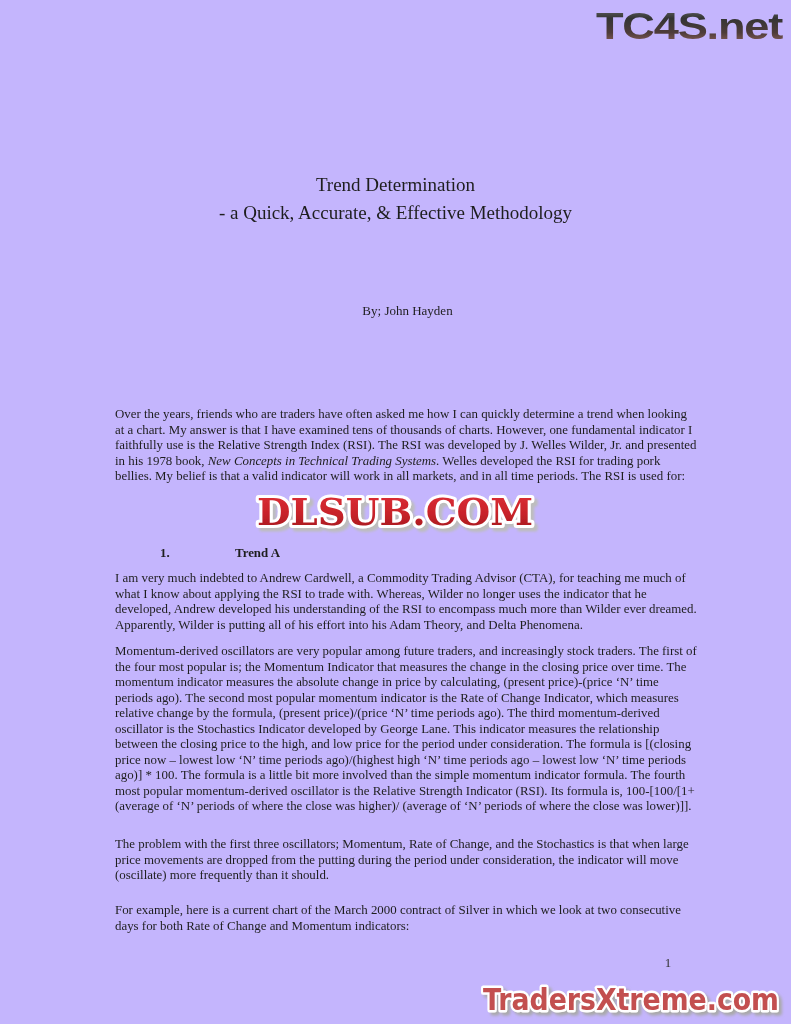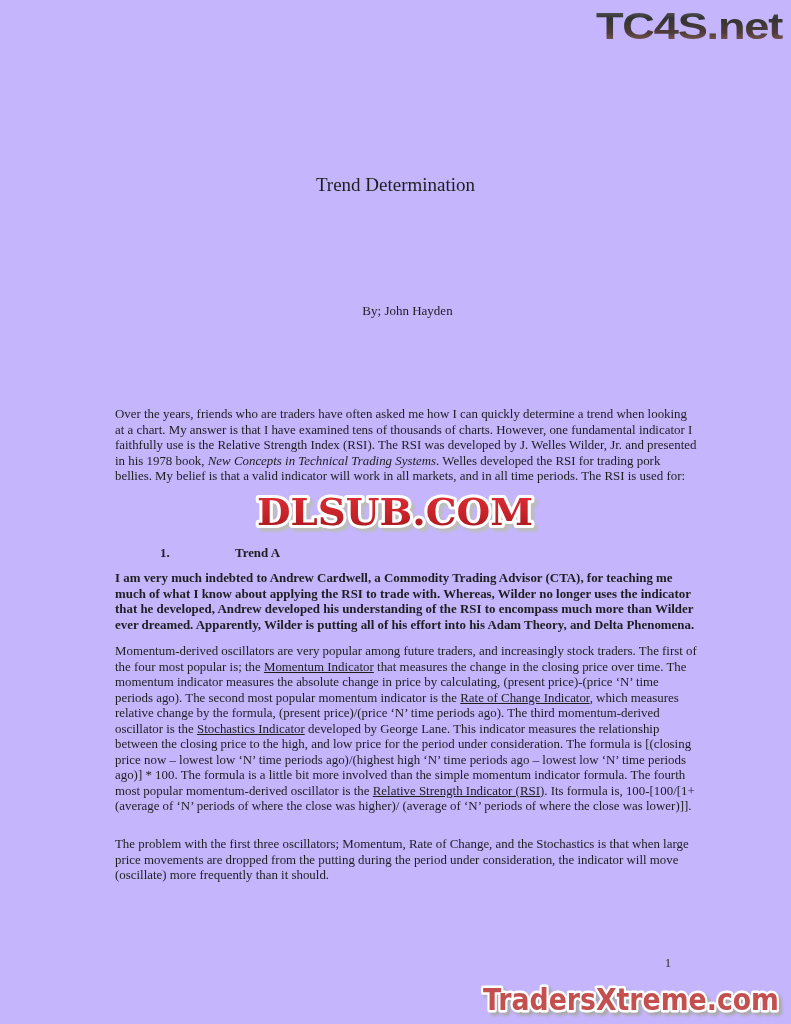--- a/index.html
+++ b/index.html
@@ -27,26 +27,26 @@
     position: absolute; top: 303px; left: 12px; width: 100%;
     text-align: center; font-size: 13px;
   }
 
   
   .para {
     position: absolute; left: 115px; width: 582px;
     font-size: 12.9px; line-height: 15.5px; text-align: left;
   }
   .p1 { top: 407px; }
-  .p2 { top: 571px; font-weight: bold; }
+  .p2 { top: 571px; }
   .p3 { top: 644px; }
   .p4 { top: 837px; }
   .p5 { top: 903px; }
   .ital { font-style: italic; }
-  .u { text-decoration: underline; }
+  .u { }
 
   
   .list { position: absolute; left: 115px; top: 508px; width: 582px; font-size: 12.9px; margin-top: 36px; }
   .list-row { line-height: 18.5px; }
   .li-num { display: inline-block; margin-left: 45px; width: 75px; font-weight: bold; }
   .li-label { font-weight: bold; }
   .li-note { font-weight: normal; }
 
   
   .watermark { position: absolute; top: 489px; left: 249px; width: 292px; height: 46px; }
@@ -67,20 +67,21 @@
         <stop offset="30%" stop-color="#343434"></stop>
         <stop offset="65%" stop-color="#4e3c3a"></stop>
         <stop offset="100%" stop-color="#9c6a64"></stop>
       </linearGradient>
     </defs>
     <text x="96" y="36" text-anchor="middle" font-family="Liberation Sans, sans-serif" font-weight="bold" font-size="37" letter-spacing="-1" textLength="186" lengthAdjust="spacingAndGlyphs" fill="url(#tc4sGrad)">TC4S.net</text>
   </svg>
 
   <h1 class="title">
     <div>Trend Determination</div>
+    <div>- a Quick, Accurate, &amp; Effective Methodology</div>
   </h1>
 
   <div class="byline">By; John Hayden</div>
 
   <div class="para p1">
     <span>Over the years, friends who are traders have often asked me how I can quickly determine a trend when looking at a chart. My answer is that I have examined tens of thousands of charts. However, one fundamental indicator I faithfully use is the Relative Strength Index (RSI). The RSI was developed by J. Welles Wilder, Jr. and presented in his 1978 book, </span><span class="ital">New Concepts in Technical Trading Systems</span><span>. Welles developed the RSI for trading pork bellies. My belief is that a valid indicator will work in all markets, and in all time periods.  The RSI is used for:</span>
   </div>
 
   <div class="list">
     <div class="list-row">
@@ -105,20 +106,21 @@
   </svg>
 
   <div class="para p2">I am very much indebted to Andrew Cardwell, a Commodity Trading Advisor (CTA), for teaching me much of what I know about applying the RSI to trade with. Whereas, Wilder no longer uses the indicator that he developed, Andrew developed his understanding of the RSI to encompass much more than Wilder ever dreamed. Apparently, Wilder is putting all of his effort into his Adam Theory, and Delta Phenomena.</div>
 
   <div class="para p3">
     <span>Momentum-derived oscillators are very popular among future traders, and increasingly stock traders. The first of the four most popular is; the </span><span class="u">Momentum Indicator</span><span> that measures the change in the closing price over time. The momentum indicator measures the absolute change in price by calculating,  (present price)-(price ‘N’ time periods ago). The second most popular momentum indicator is the </span><span class="u">Rate of Change Indicator</span><span>, which measures relative change by the formula, (present price)/(price ‘N’ time periods ago). The third momentum-derived oscillator is the </span><span class="u">Stochastics Indicator</span><span> developed by George Lane. This indicator measures the relationship between the closing price to the high, and low price for the period under consideration. The formula is [(closing price now – lowest low ‘N’ time periods ago)/(highest high ‘N’ time periods ago – lowest low ‘N’ time periods ago)] * 100. The formula is a little bit more involved than the simple momentum indicator formula. The fourth most popular momentum-derived oscillator is the </span><span class="u">Relative Strength Indicator (RSI)</span><span>. Its formula is, 100-[100/[1+(average of ‘N’ periods of where the close was higher)/ (average of ‘N’ periods of where the close was lower)]].</span>
   </div>
 
   <div class="para p4">The problem with the first three oscillators; Momentum, Rate of Change, and the Stochastics is that when large price movements are dropped from the putting during the period under consideration, the indicator will move (oscillate) more frequently than it should.</div>
 
+  <div class="para p5">For example, here is a current chart of the March 2000 contract of Silver in which we look at two consecutive days for both Rate of Change and Momentum indicators:</div>
 
   <div class="page-number">1</div>
 
   <svg class="footer-logo" viewBox="0 0 314 44">
     <defs>
       <filter id="txShadow" x="-10%" y="-20%" width="125%" height="150%">
         <feDropShadow dx="3" dy="3" stdDeviation="1.4" flood-color="#a9a9a9"></feDropShadow>
       </filter>
     </defs>
     <g filter="url(#txShadow)">

